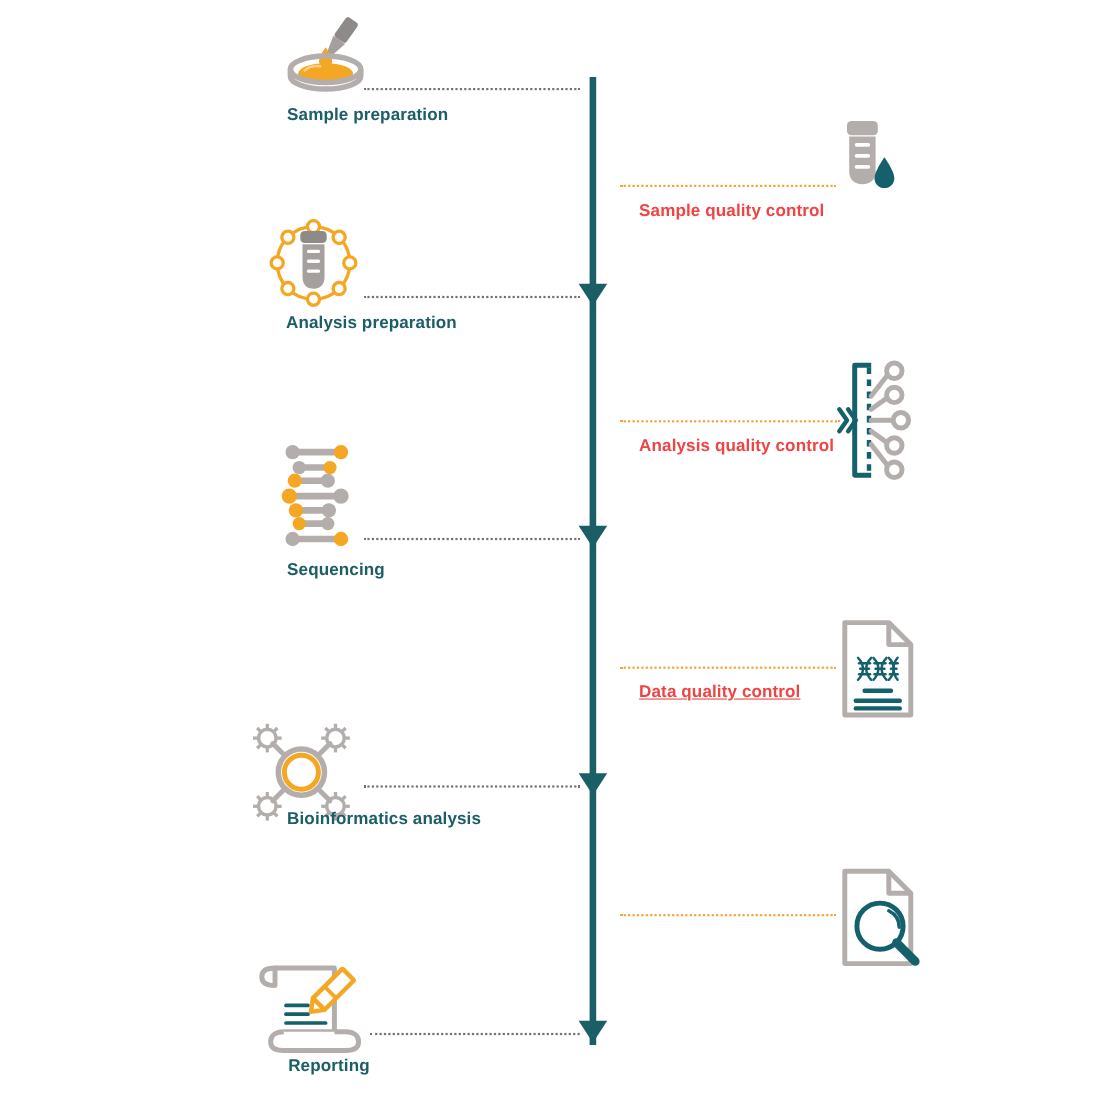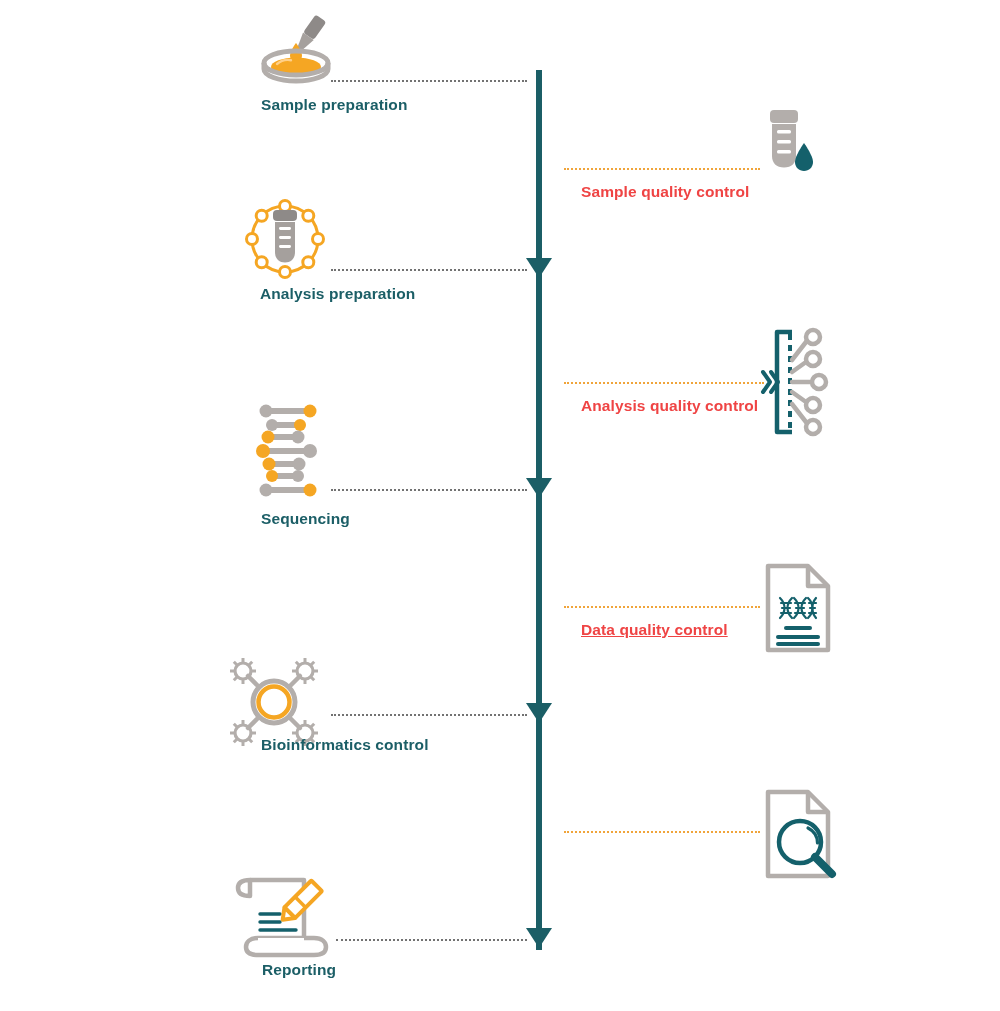--- a/index.html
+++ b/index.html
@@ -273,21 +273,21 @@
               <line x1="8" y1="0" x2="13" y2="0"></line>
             <line x1="-5.7" y1="-5.7" x2="-9.2" y2="-9.2"></line>
               <line x1="5.7" y1="5.7" x2="9.2" y2="9.2"></line>
             <line x1="5.7" y1="-5.7" x2="9.2" y2="-9.2"></line>
               <line x1="-5.7" y1="5.7" x2="-9.2" y2="9.2"></line>
           </g>
         </g>
       </g>
     </svg>
   </div>
-  <div class="label-left" style="left:233px;top:736px;">Bioinformatics control</div>
+  <div class="label-left" style="left:233px;top:736px;">Bioinformatics analysis</div>
 
   <div class="icon" style="left:736px;top:788px;">
     <svg width="78" height="92" viewBox="0 0 78 92">
       <path d="M4 4 L44 4 L64 24 L64 88 L4 88 Z" fill="#ffffff" stroke="#b3aeab" stroke-width="4.5" stroke-linejoin="round"></path>
       <path d="M44 4 L44 24 L64 24" fill="none" stroke="#b3aeab" stroke-width="4.5" stroke-linejoin="round"></path>
       <circle cx="36" cy="54" r="21" fill="#ffffff" stroke="#14606b" stroke-width="4.5"></circle>
       <path d="M44 40 C50 43 53.5 48.5 53.5 55" fill="none" stroke="#14606b" stroke-width="3.2" stroke-linecap="round"></path>
       <line x1="51" y1="69" x2="68" y2="86" stroke="#14606b" stroke-width="8" stroke-linecap="round"></line>
     </svg>
   </div>

